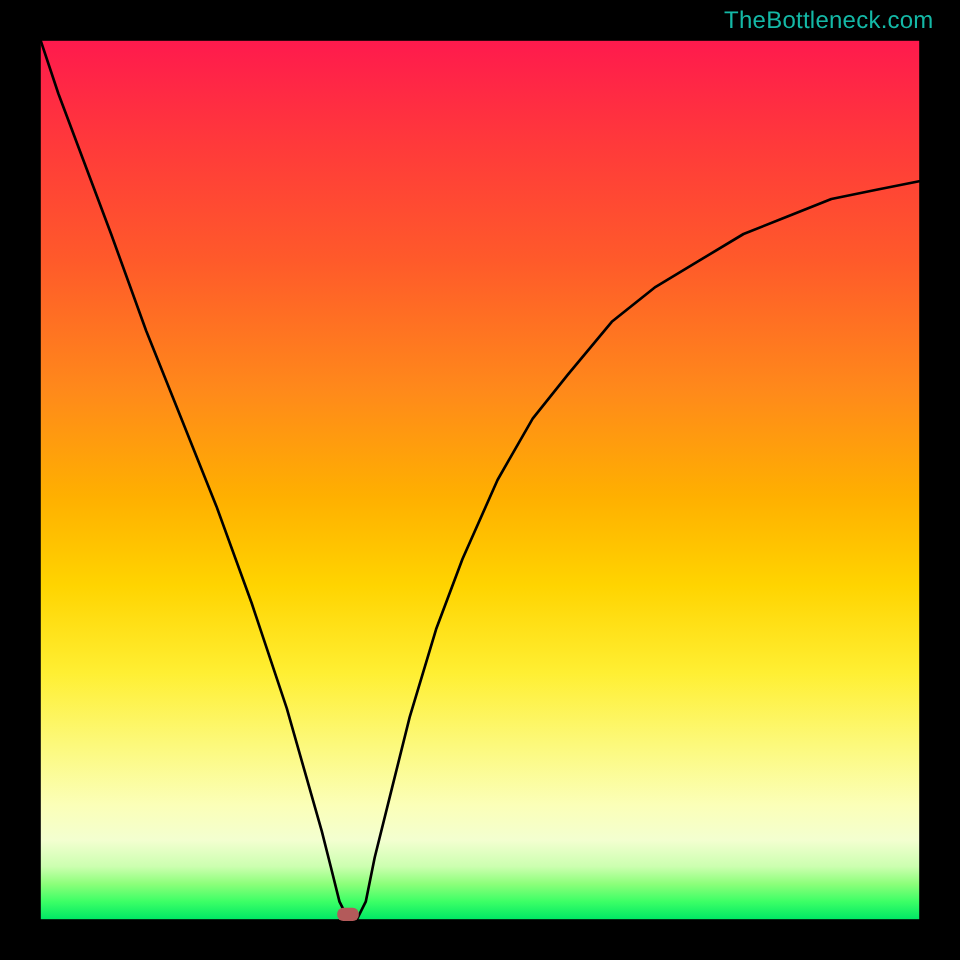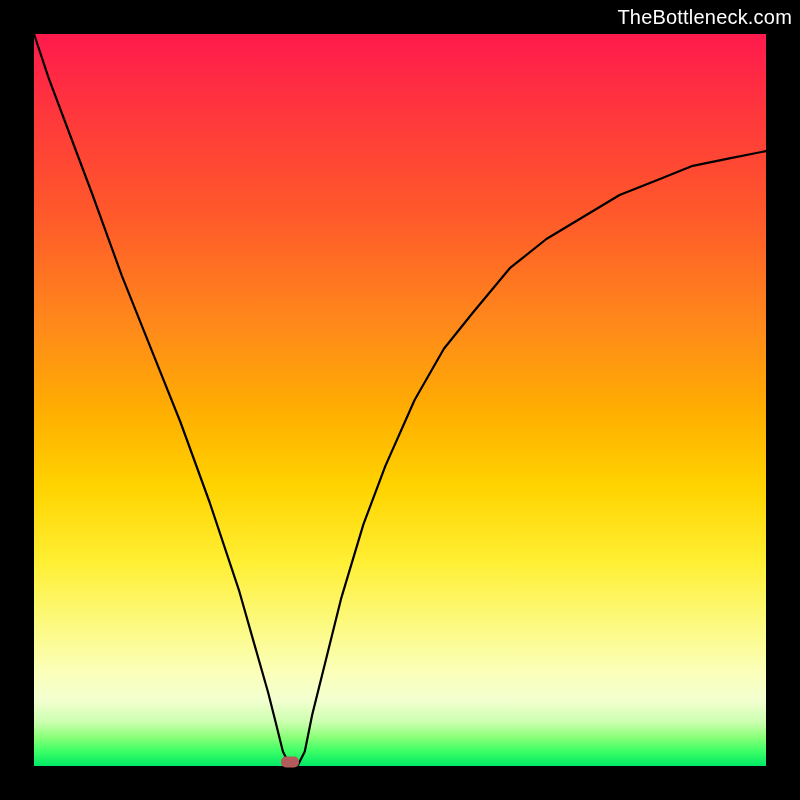--- a/index.html
+++ b/index.html
@@ -40,22 +40,22 @@
       #f3ffd0 91%,
       #ccffb0 94%,
       #8cff7a 96%,
       #3cff66 98%,
       #00e865 100%
     );
   }
   .watermark {
     position: absolute;
     top: 6px;
-    right: 8px;
-    color: #ffffff;
+    right: 22px;
+    color: #14b8a6;
     font-size: 20px;
     font-weight: 500;
     letter-spacing: 0.2px;
     user-select: none;
   }
   svg.curve {
     position: absolute;
     left: 0;
     top: 0;
     width: 732px;

